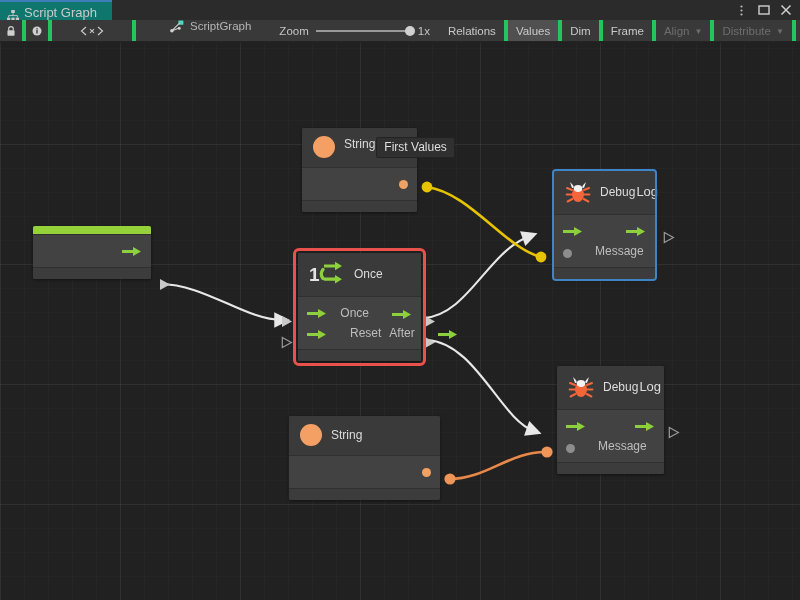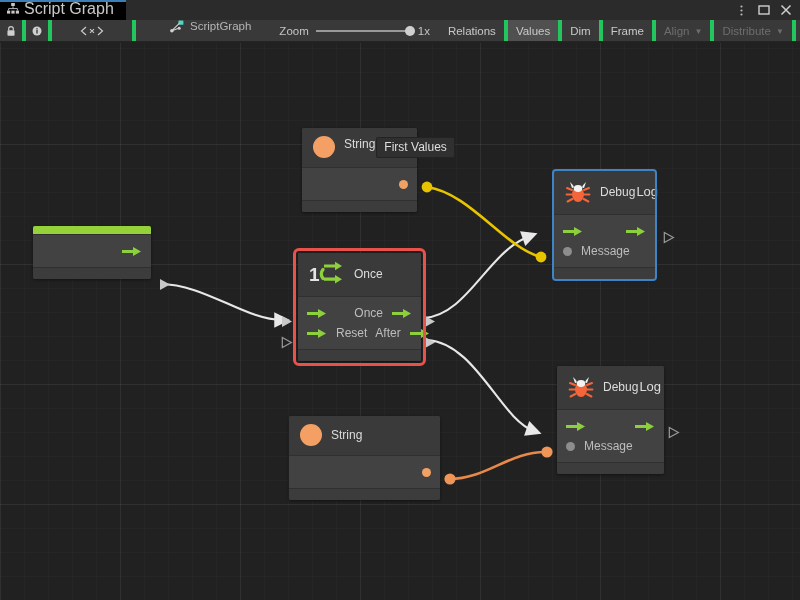--- a/index.html
+++ b/index.html
@@ -12,25 +12,25 @@
   }
 
   
   #window-tabbar {
     position: absolute; left: 0; top: 0; width: 800px; height: 20px;
     background: #2b2b2b;
     display: flex; align-items: stretch;
   }
   .tab {
     position: relative;
-    display: flex; align-items: flex-start; gap: 5px;
+    display: flex; align-items: flex-end; gap: 5px;
     padding: 0 12px 0 7px;
-    background: #000000;
+    background: #0f766e;
     color: #c9c9c9;
-    font-size: 16px;
+    font-size: 13px;
     min-width: 112px;
   }
   .tab::before {
     content: ""; position: absolute; left: 0; right: 0; top: 0; height: 2px;
     background: #3c7eb8;
   }
   .tab-icon { width: 12px; height: 11px; display: block; }
   #tabbar-rest { flex: 1; background: #2b2b2b; }
   #window-controls {
     display: flex; align-items: center; gap: 9px;
@@ -125,21 +125,21 @@
   .node-footer {
     height: 12px; background: #3c3c3c;
     border-top: 1px solid #303030;
     border-radius: 0 0 2px 2px;
   }
 
   .port-row {
     display: flex; align-items: center; justify-content: space-between;
     padding: 2px 9px; min-height: 20px; gap: 8px;
   }
-  .port-side { display: flex; align-items: center; gap: 9px; }
+  .port-side { display: flex; align-items: flex-end; gap: 23px; }
   .port-side.right { justify-content: flex-end; }
   .port-name { color: #bdbdbd; font-size: 12px; }
   .arrow-green { display: block; }
   .dot-grey { width: 9px; height: 9px; border-radius: 50%; background: #8d8d8d; flex: 0 0 auto; }
   .dot-orange-sm { width: 9px; height: 9px; border-radius: 50%; background: #f0a265; flex: 0 0 auto; }
   .circle-orange-lg { width: 22px; height: 22px; border-radius: 50%; background: #f4a065; flex: 0 0 auto; }
 
   .value-field {
     background: #303030;
     border: 1px solid #232323;

